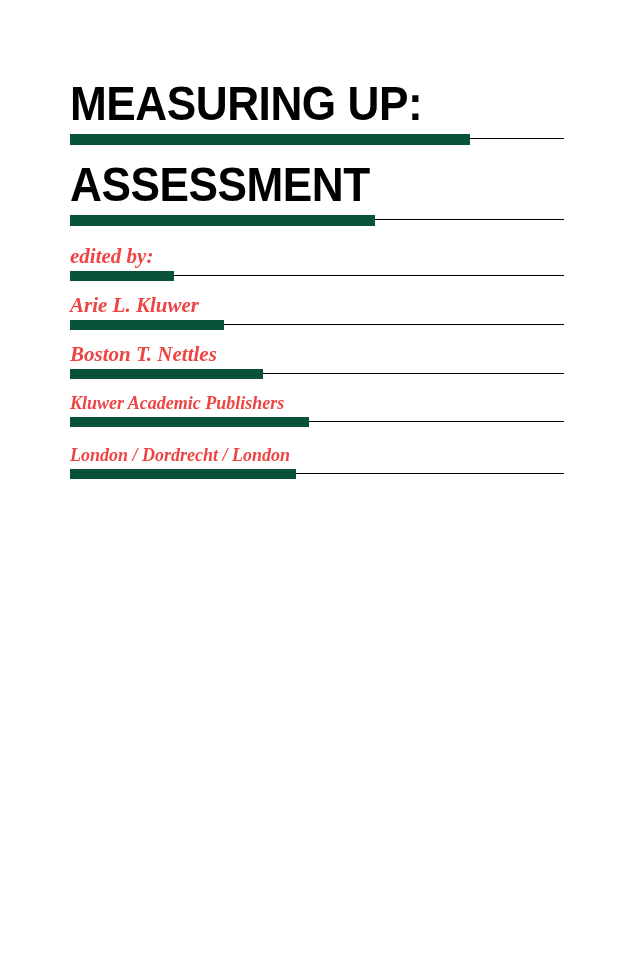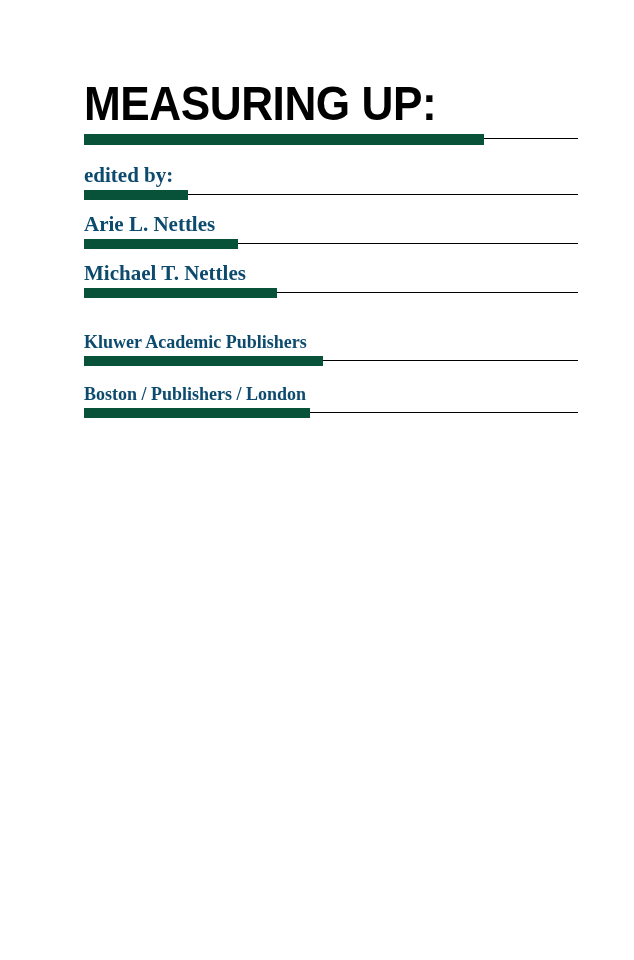--- a/index.html
+++ b/index.html
@@ -16,21 +16,21 @@
   .cover {
     position: relative;
     width: 634px;
     height: 960px;
     background: #ffffff;
     box-sizing: border-box;
     padding: 0;
   }
   .content {
     position: absolute;
-    left: 84px;
+    left: 70px;
     top: 78px;
     width: 494px;
   }
 
   
   .title-line {
     margin-bottom: 14px;
   }
   .title-text {
     font-family: "Liberation Sans", sans-serif;
@@ -64,24 +64,25 @@
     height: 11px;
     background: #09523a;
   }
 
   
   .credit-line {
     margin-bottom: 12px;
   }
   .credit-text {
     font-family: "Liberation Serif", serif;
+    font-style: italic;
     font-weight: bold;
     font-size: 21px;
     line-height: 24px;
-    color: #0c4a6e;
+    color: #ef4444;
     white-space: nowrap;
     display: block;
   }
   .credit-text.small {
     font-size: 18px;
     line-height: 21px;
   }
   .credit-rules {
     position: relative;
     height: 10px;
@@ -107,59 +108,66 @@
         <div class="rules">
           <div class="rule-thin"></div>
           <div class="rule-bar" style="width: 400px; background: rgb(9, 82, 58);"></div>
         </div>
       </div>
 
 
 
 
 
+      <div class="title-line">
+        <span class="title-text">ASSESSMENT</span>
+        <div class="rules">
+          <div class="rule-thin"></div>
+          <div class="rule-bar" style="width: 305px; background: rgb(9, 82, 58);"></div>
+        </div>
+      </div>
 
     </div>
 
     <div style="margin-top:18px;">
 
       <div class="credit-line">
         <span class="credit-text">edited by:</span>
         <div class="credit-rules">
           <div class="rule-thin"></div>
           <div class="rule-bar" style="width: 104px; background: rgb(9, 82, 58);"></div>
         </div>
       </div>
 
       <div class="credit-line">
-        <span class="credit-text">Arie L. Nettles</span>
+        <span class="credit-text">Arie L. Kluwer</span>
         <div class="credit-rules">
           <div class="rule-thin"></div>
           <div class="rule-bar" style="width: 154px; background: rgb(9, 82, 58);"></div>
         </div>
       </div>
 
       <div class="credit-line">
-        <span class="credit-text">Michael T. Nettles</span>
+        <span class="credit-text">Boston T. Nettles</span>
         <div class="credit-rules">
           <div class="rule-thin"></div>
           <div class="rule-bar" style="width: 193px; background: rgb(9, 82, 58);"></div>
         </div>
       </div>
 
-      <div class="credit-line" style="margin-top:34px;">
+      <div class="credit-line" style="margin-top:14px;">
         <span class="credit-text small">Kluwer Academic Publishers</span>
         <div class="credit-rules">
           <div class="rule-thin"></div>
           <div class="rule-bar" style="width: 239px; background: rgb(9, 82, 58);"></div>
         </div>
       </div>
 
       <div class="credit-line" style="margin-top:18px;">
-        <span class="credit-text small">Boston / Publishers / London</span>
+        <span class="credit-text small">London / Dordrecht / London</span>
         <div class="credit-rules">
           <div class="rule-thin"></div>
           <div class="rule-bar" style="width: 226px; background: rgb(9, 82, 58);"></div>
         </div>
       </div>
 
     </div>
 
   </div>
 </div>

